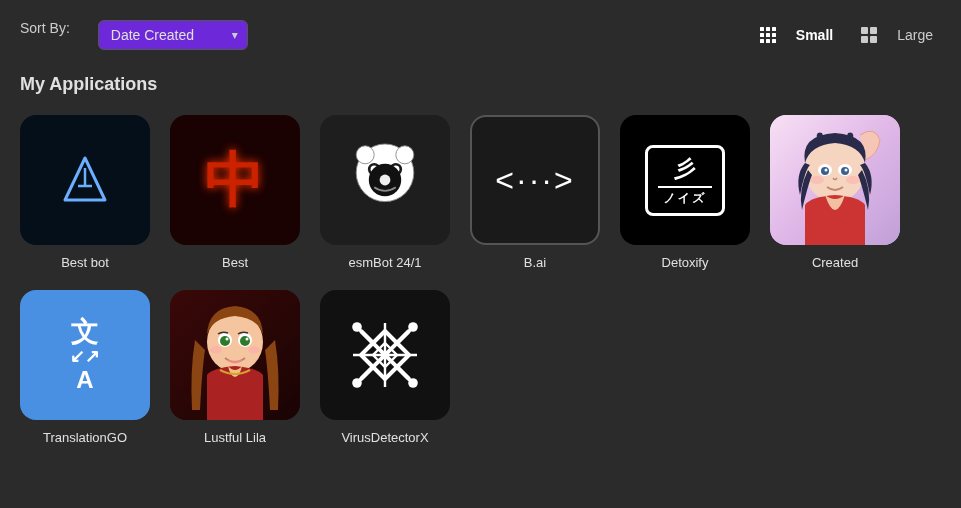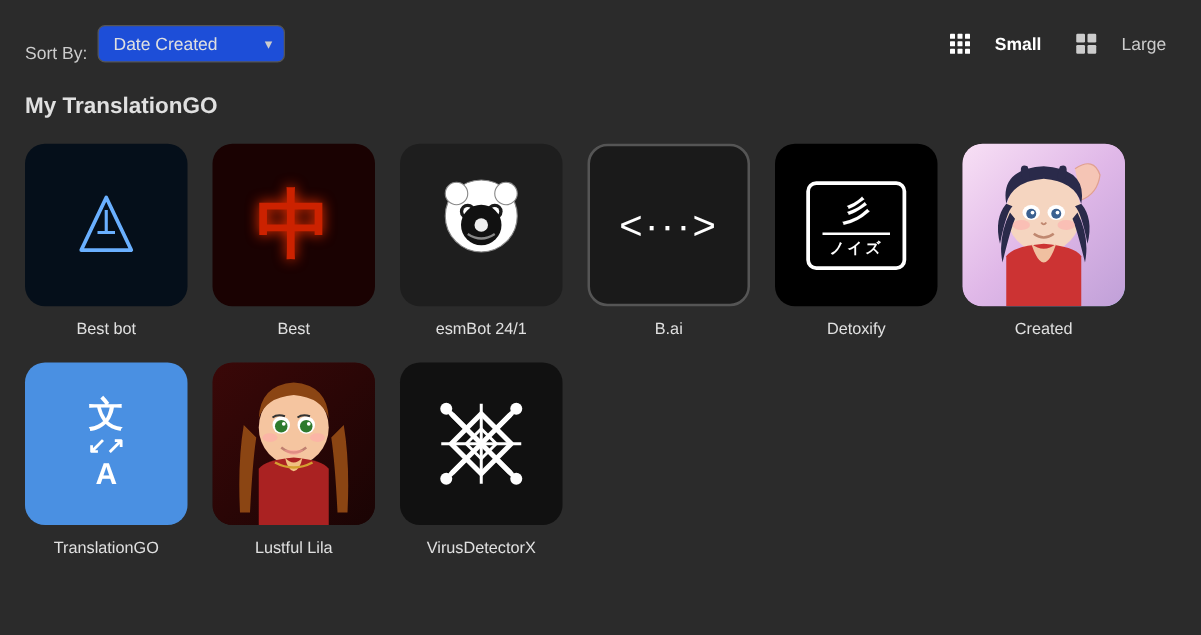--- a/index.html
+++ b/index.html
@@ -14,29 +14,29 @@
 
     
     .toolbar {
       display: flex;
       align-items: center;
       justify-content: space-between;
       margin-bottom: 24px;
     }
     .sort-area {
       display: flex;
-      align-items: flex-end;
-      gap: 8px;
+      align-items: flex-start;
+      gap: 28px;
     }
     .sort-label {
       font-size: 14px;
       color: #ccc;
     }
     .sort-select {
-      background: #1d4ed8;
+      background: #6d28d9;
       border: 1px solid #555;
       color: #e0e0e0;
       border-radius: 6px;
       padding: 6px 32px 6px 12px;
       font-size: 14px;
       appearance: none;
       cursor: pointer;
       outline: none;
       min-width: 150px;
       position: relative;
@@ -290,21 +290,21 @@
         <span></span>
           <span></span>
         <span></span>
           <span></span>
       </div>
       <span>Large</span>
     </button>
   </div>
 </div>
 
-<h2 class="section-heading">My TranslationGO</h2>
+<h2 class="section-heading">My Applications</h2>
 
 <div class="apps-grid">
 
   <div class="app-item">
     <div class="app-icon icon-bestbot">
       <svg viewBox="0 0 60 60">
         <polygon points="30,8 50,50 10,50" fill="none" stroke="#6ab0ff" stroke-width="3" stroke-linejoin="round"></polygon>
         <line x1="30" y1="18" x2="30" y2="36" stroke="#6ab0ff" stroke-width="2.5"></line>
         <line x1="23" y1="36" x2="37" y2="36" stroke="#6ab0ff" stroke-width="2.5"></line>
       </svg>

